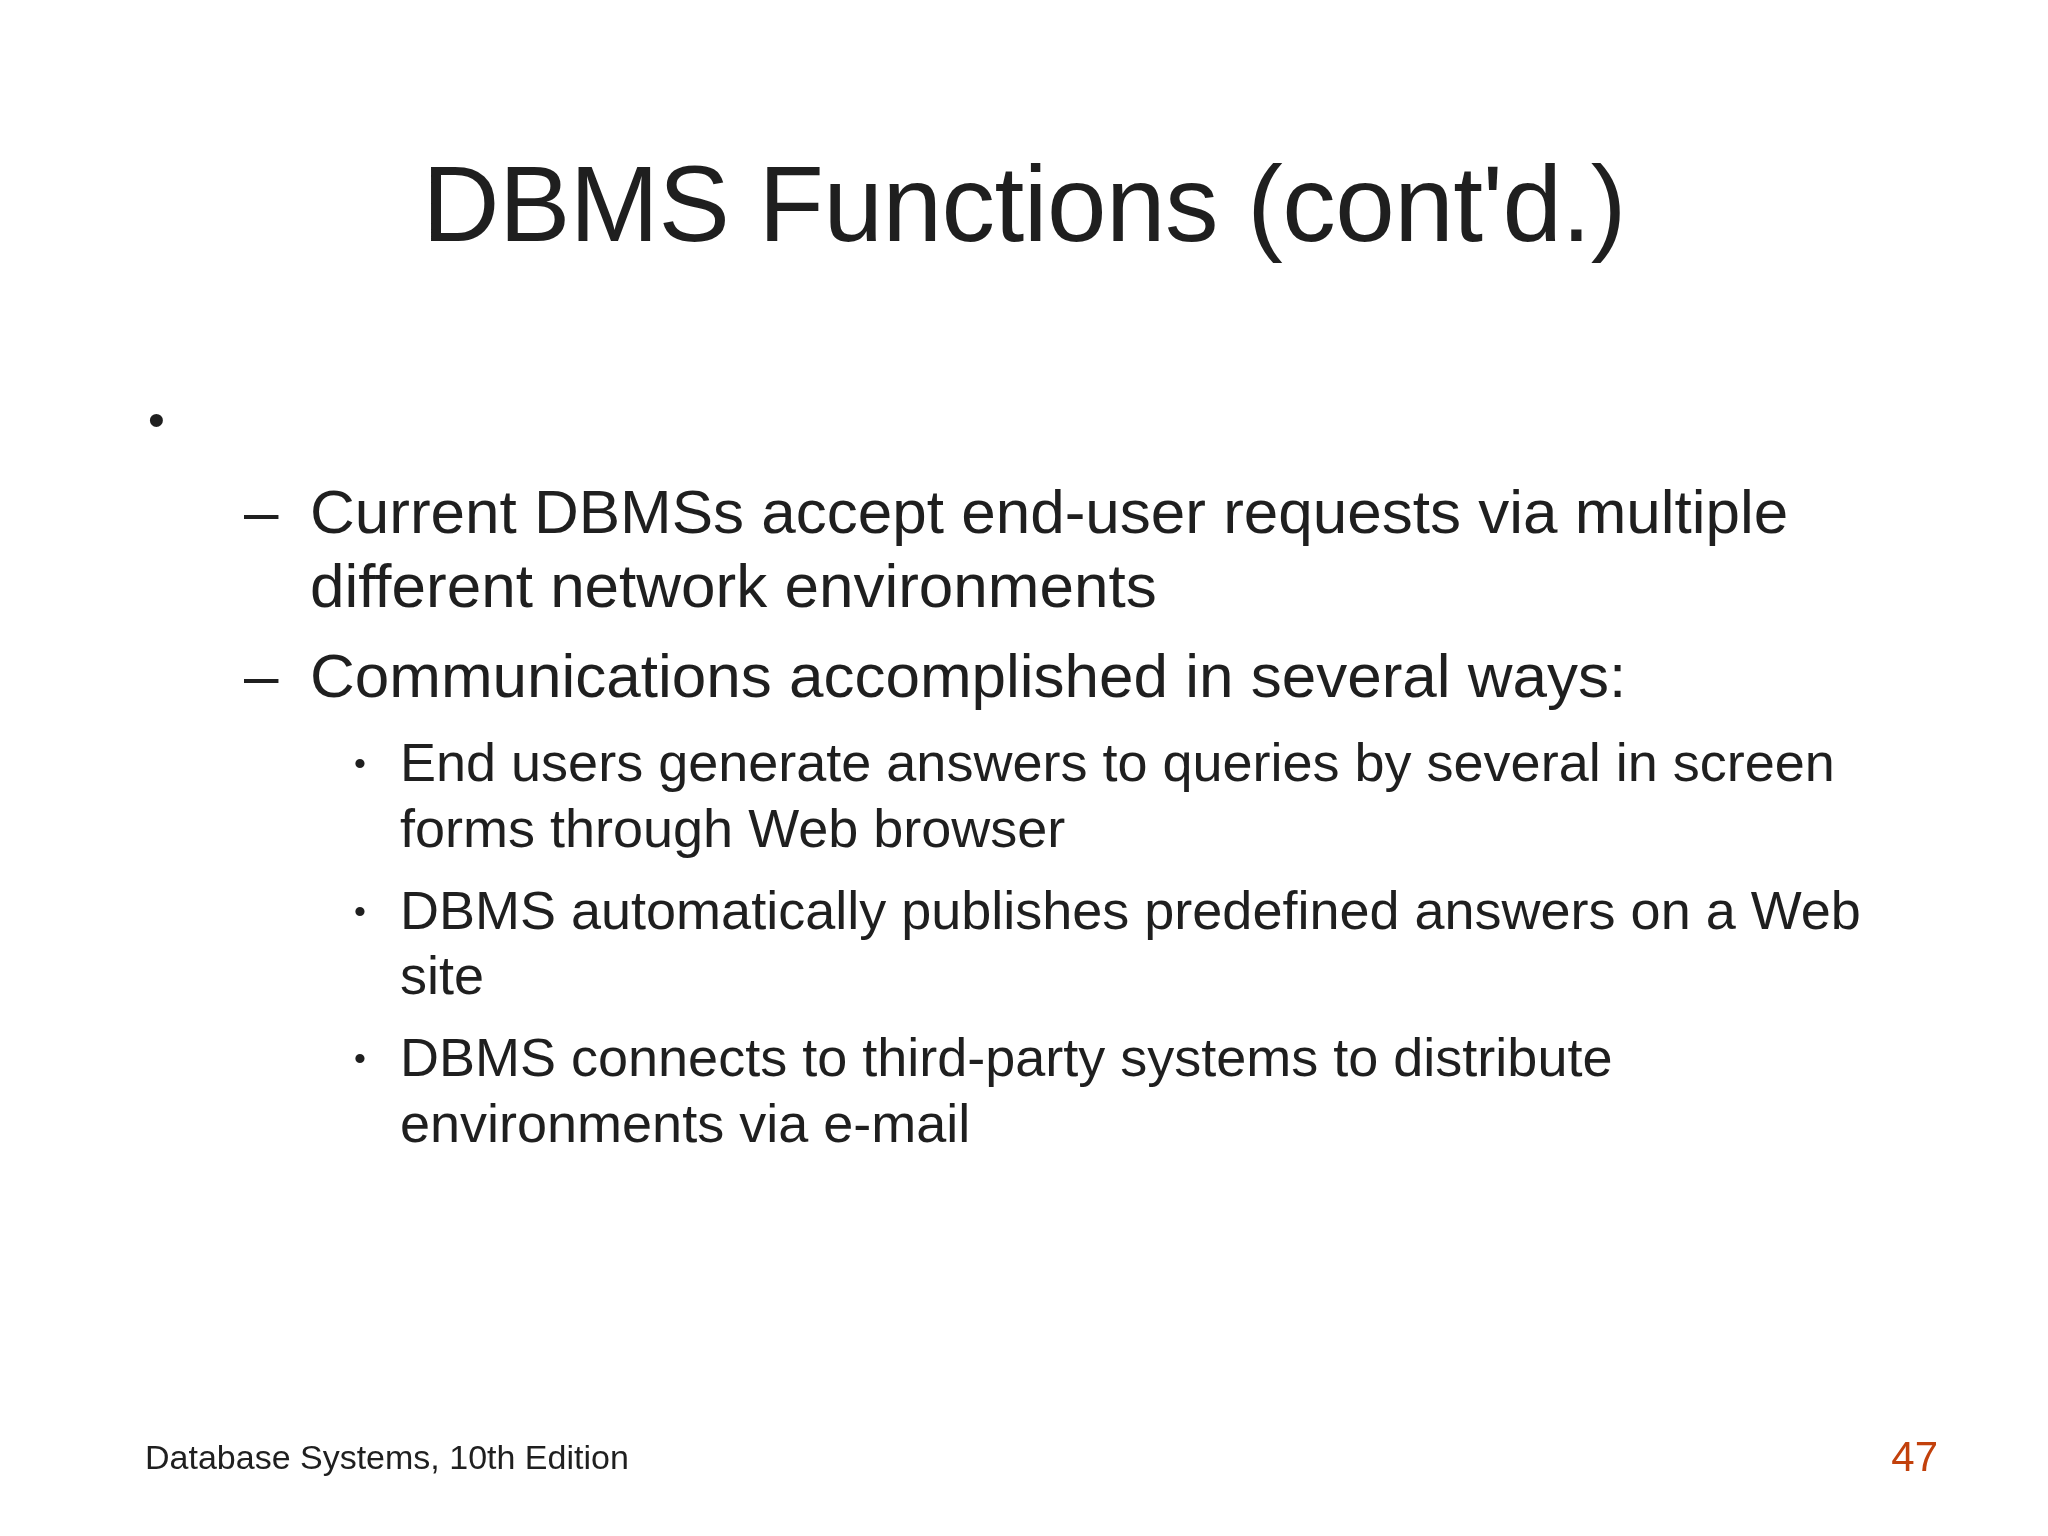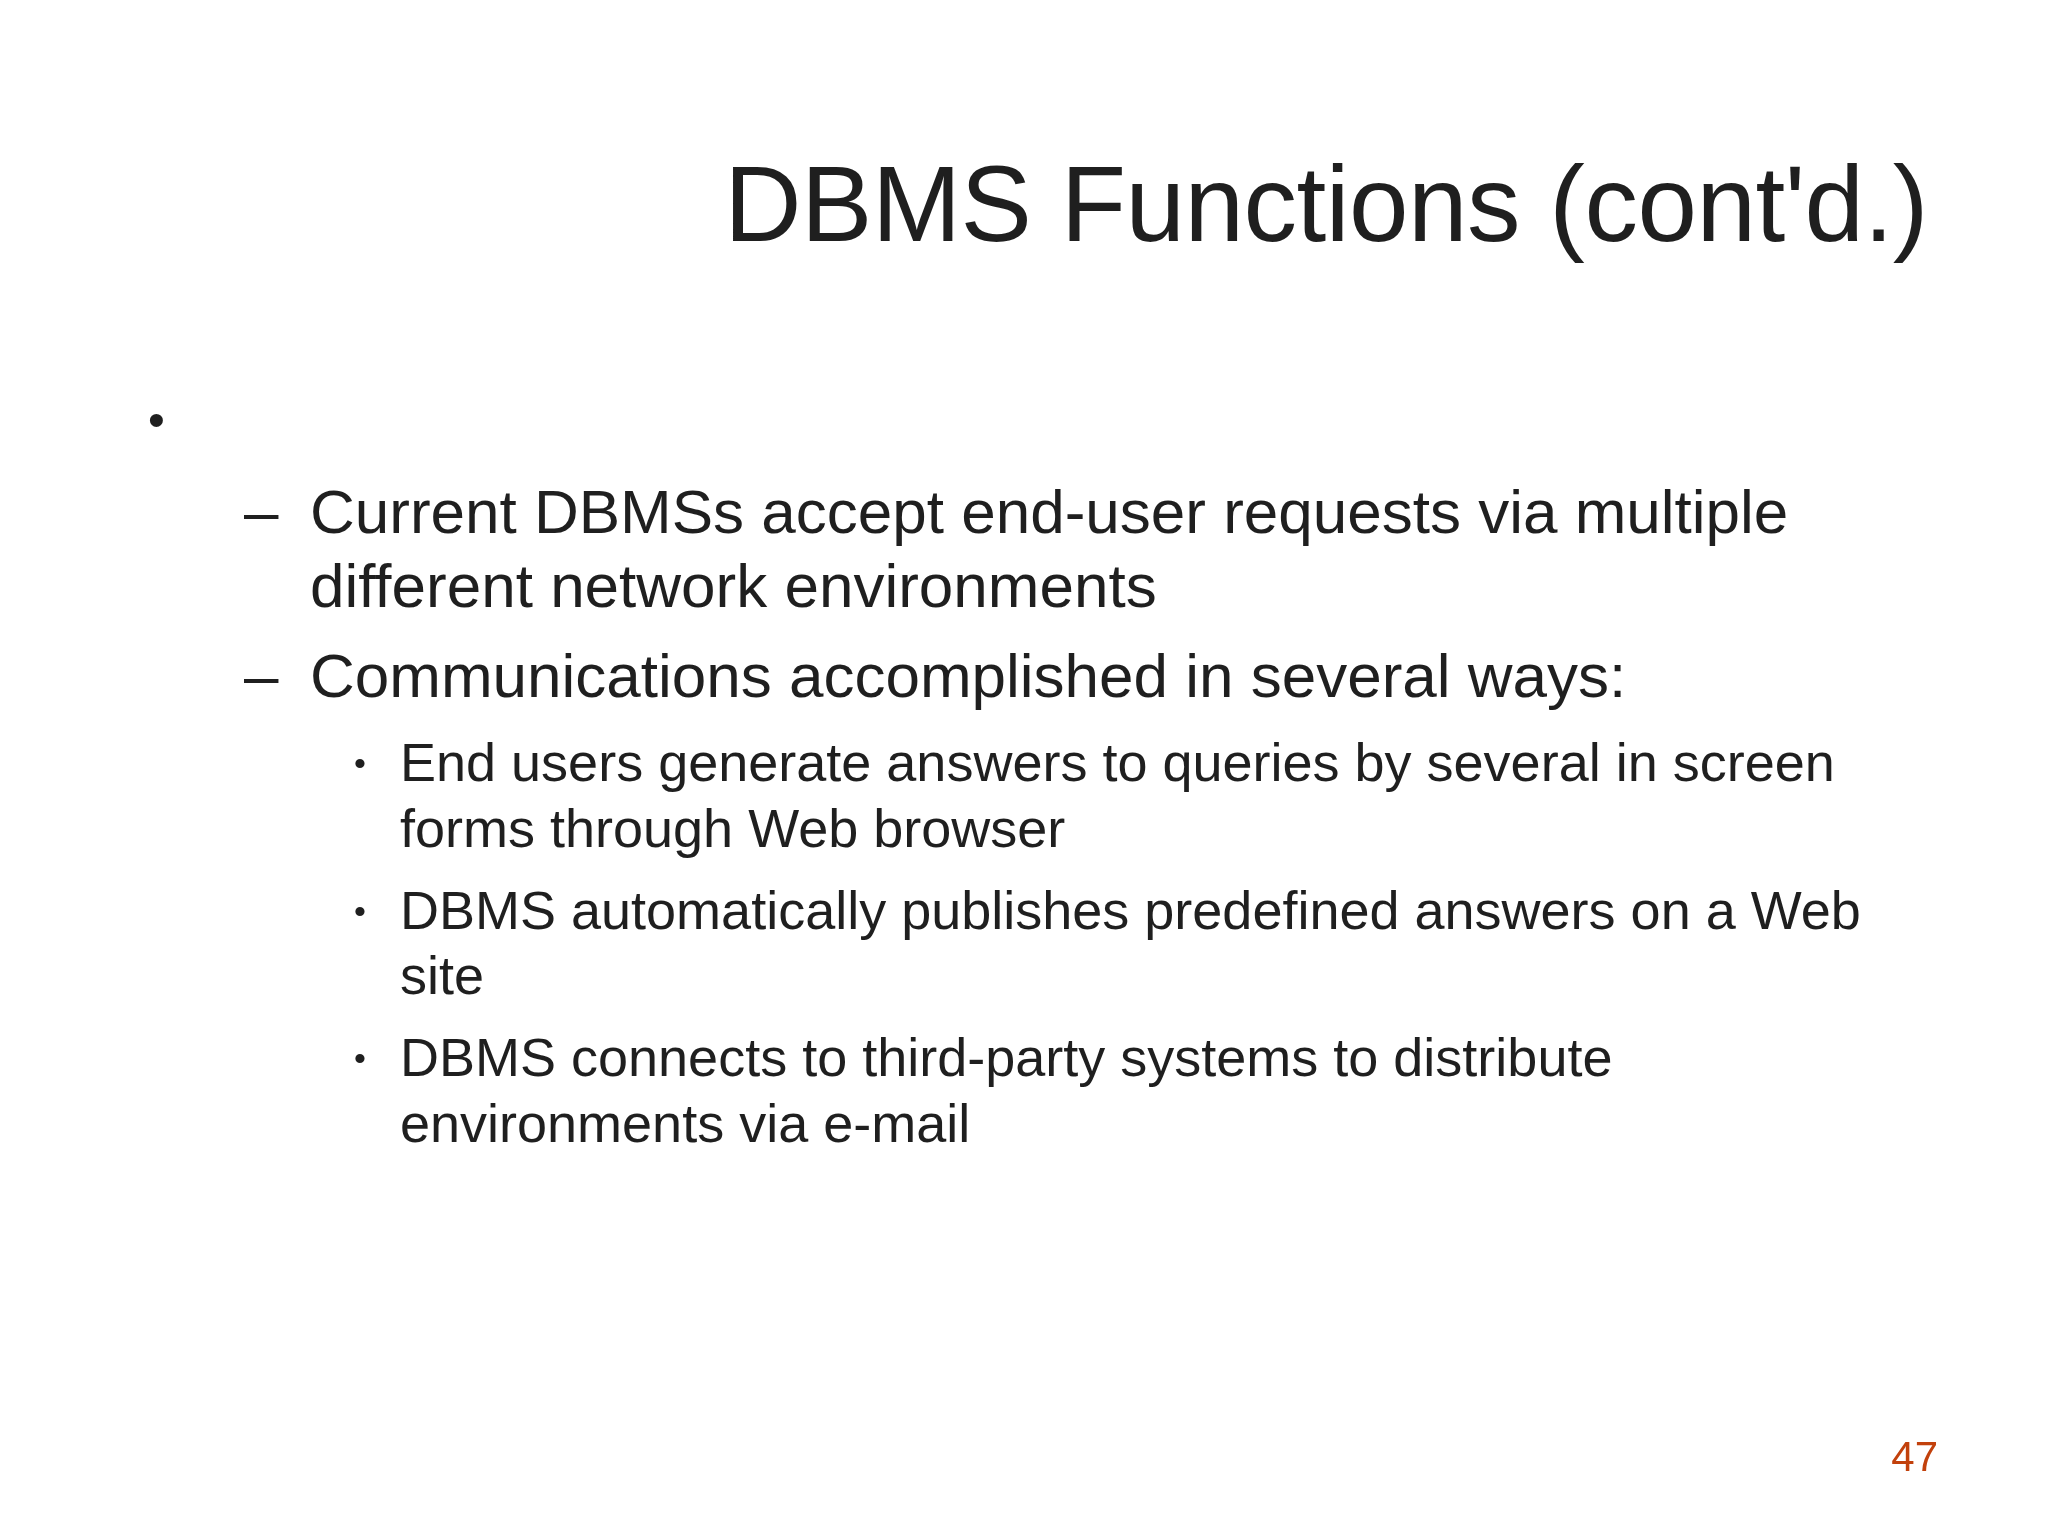--- a/index.html
+++ b/index.html
@@ -18,21 +18,21 @@
     overflow: hidden;
     color: #1f1f1f;
   }
 
   
   .slide-title {
     position: absolute;
     left: 120px;
     top: 148px;
     width: 1808px;
-    text-align: right;
+    text-align: center;
     font-size: 107px;
     line-height: 1.05;
     font-weight: 400;
     letter-spacing: -0.5px;
     color: #1f1f1f;
     white-space: nowrap;
   }
 
   
   .body-area {
@@ -152,16 +152,17 @@
       <span class="btext">DBMS automatically publishes predefined answers on a Web site</span>
     </div>
 
     <div class="bullet-row lvl3">
       <span class="marker">•</span>
       <span class="btext">DBMS connects to third-party systems to distribute environments via e-mail</span>
     </div>
 
   </div>
 
+  <div class="footer-left">Database Systems, 10th Edition</div>
 
   <div class="footer-page">47</div>
 
 </div>
 
 </body></html>

